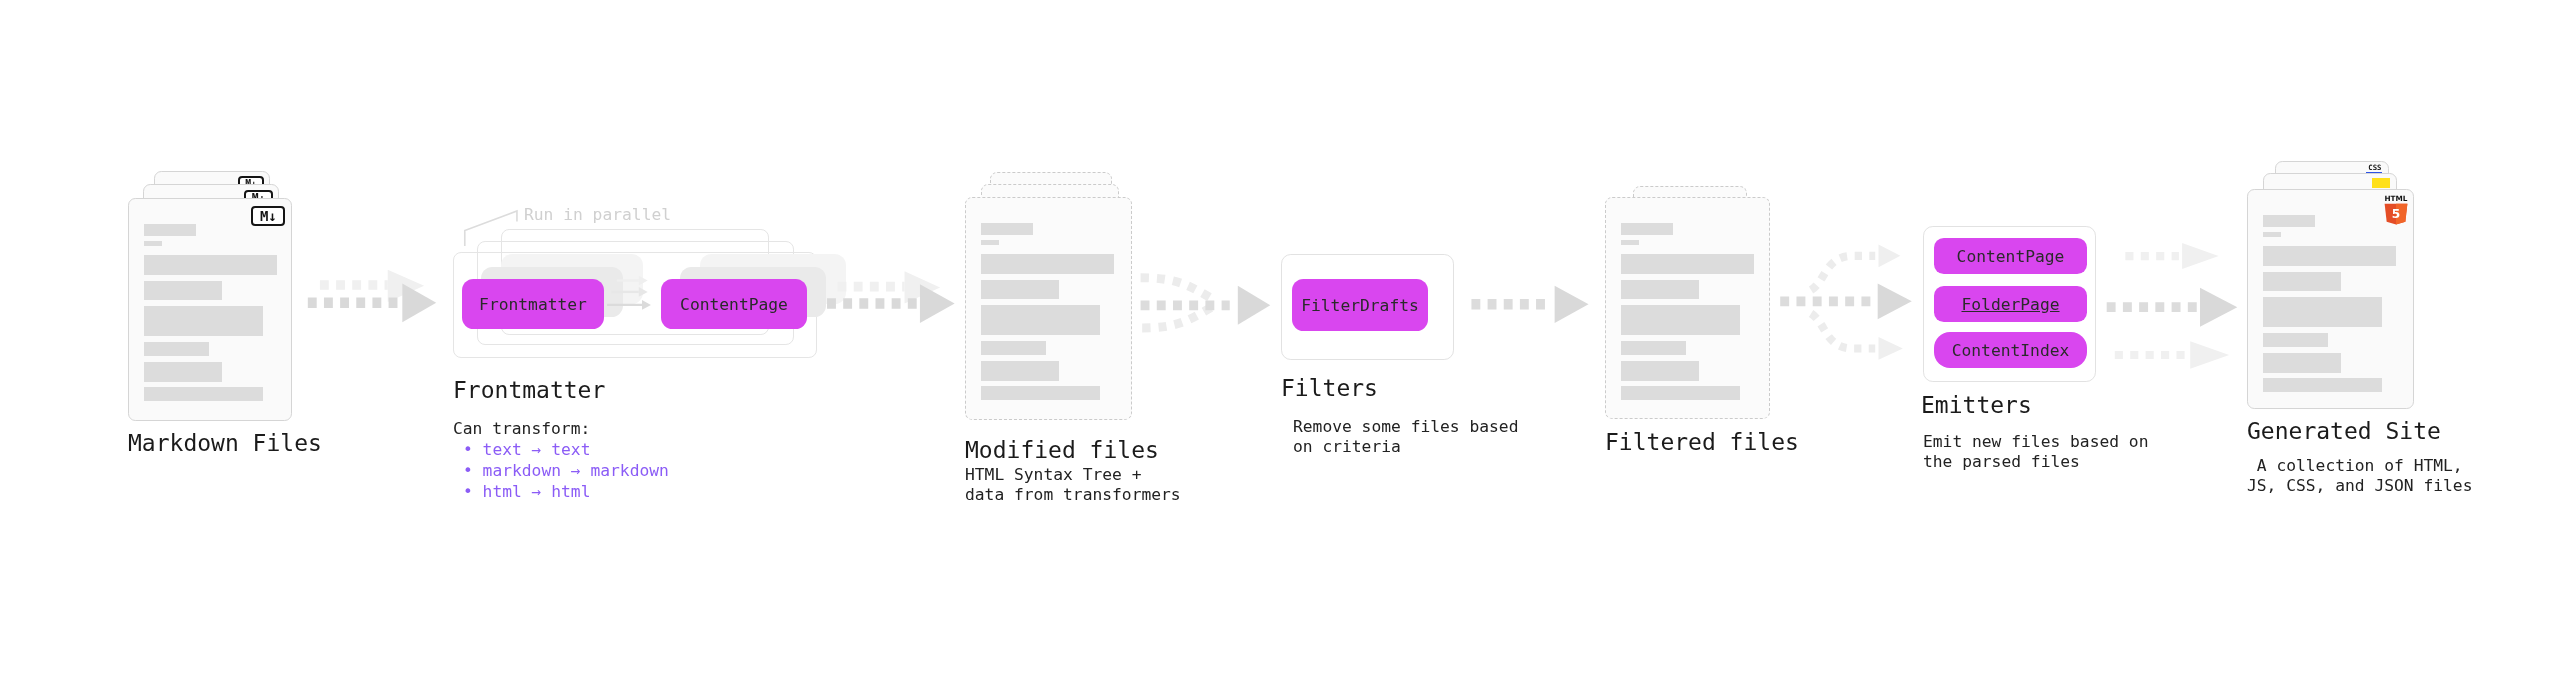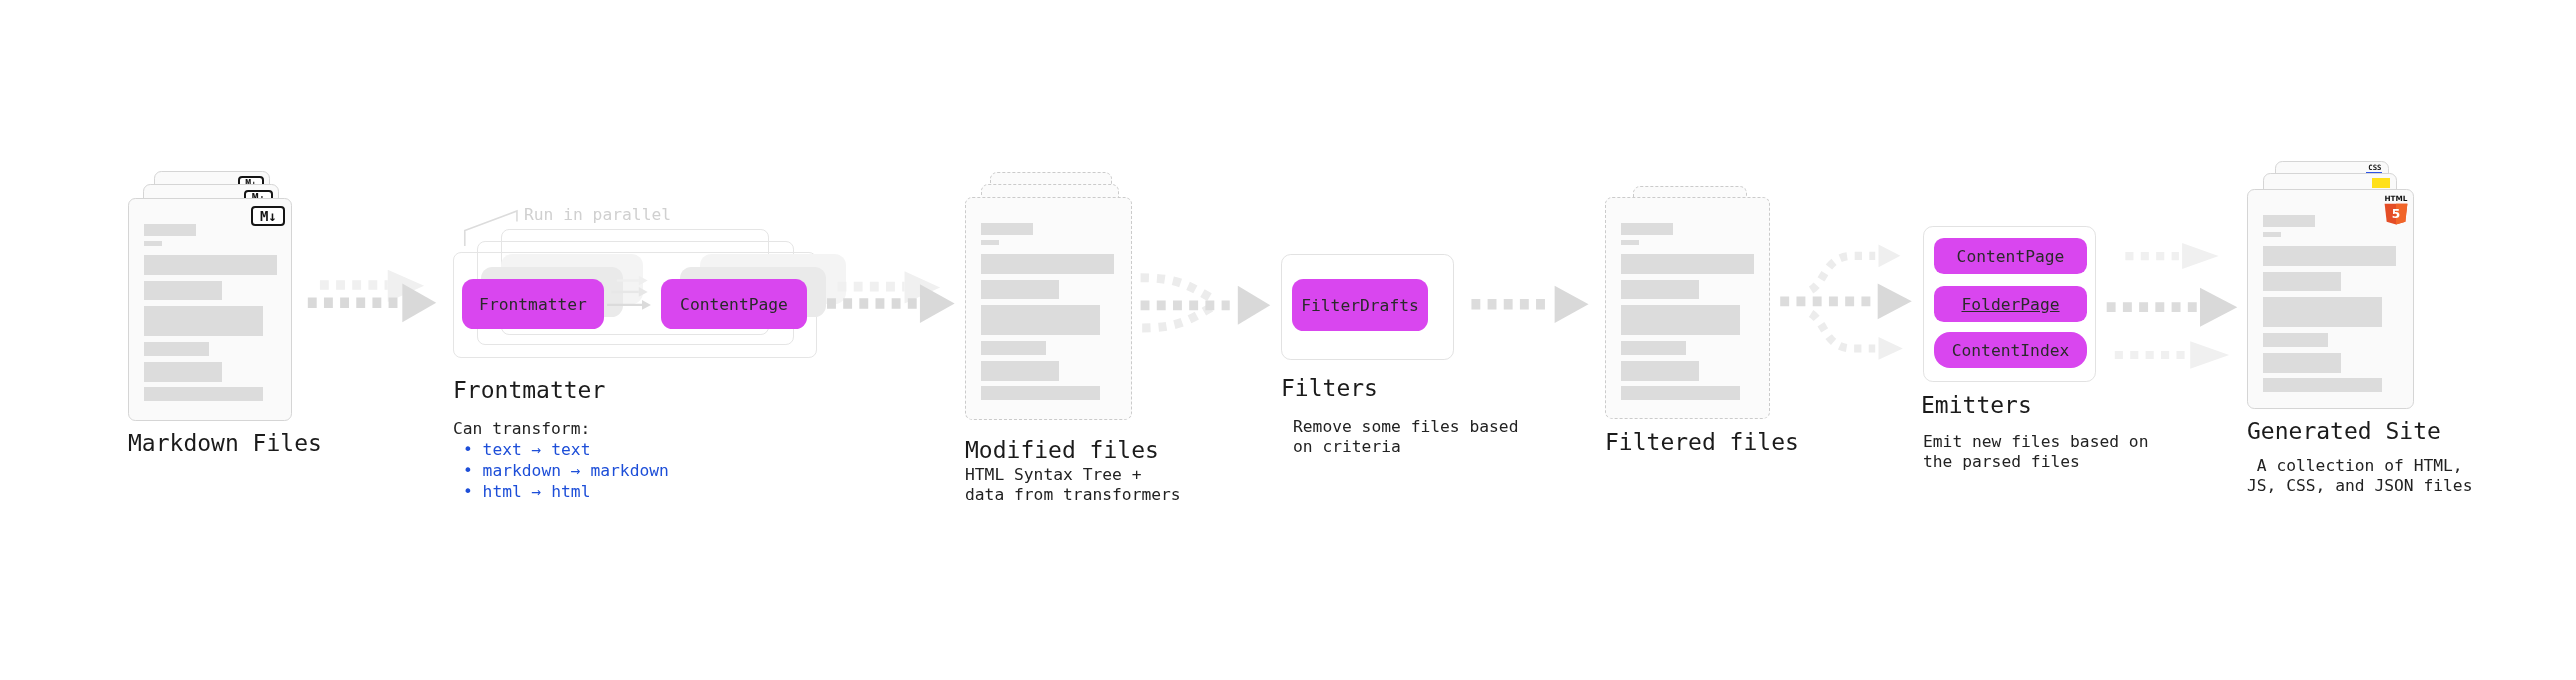--- a/index.html
+++ b/index.html
@@ -29,21 +29,21 @@
   .pill{position:absolute;background:#d946ef;border-radius:11.4px;display:flex;align-items:center;justify-content:center;
         font-size:16.3px;color:#2a2a2a;box-sizing:border-box;white-space:nowrap;}
   .ghost1{background:#eaeaea;}
   .ghost2{background:#f4f4f4;}
   
   .wcont{position:absolute;background:#ffffff;border:1.6px solid #e2e2e2;border-radius:9.8px;box-sizing:border-box;}
   
   .stage-title{position:absolute;font-size:23px;font-weight:500;white-space:nowrap;color:#1b1b1b;}
   .stage-sub{position:absolute;font-size:16.3px;line-height:19.5px;white-space:nowrap;color:#222;}
   .note-head{position:absolute;font-size:16.3px;white-space:nowrap;color:#222;}
-  .bullets{position:absolute;font-size:16.3px;line-height:21px;white-space:nowrap;color:#1d4ed8;}
+  .bullets{position:absolute;font-size:16.3px;line-height:21px;white-space:nowrap;color:#8b5cf6;}
   .parallel-label{position:absolute;font-size:16.3px;color:#d0d0d0;white-space:nowrap;}
   
   .css-badge{position:absolute;text-align:right;}
   .css-badge .t{font-size:7.3px;font-weight:bold;color:#111;line-height:7.3px;letter-spacing:0px;}
   .css-badge .u{width:15.4px;height:3.3px;margin-top:0.8px;}
   .js-badge{position:absolute;}
 </style>
 </head>
 <body>
 

